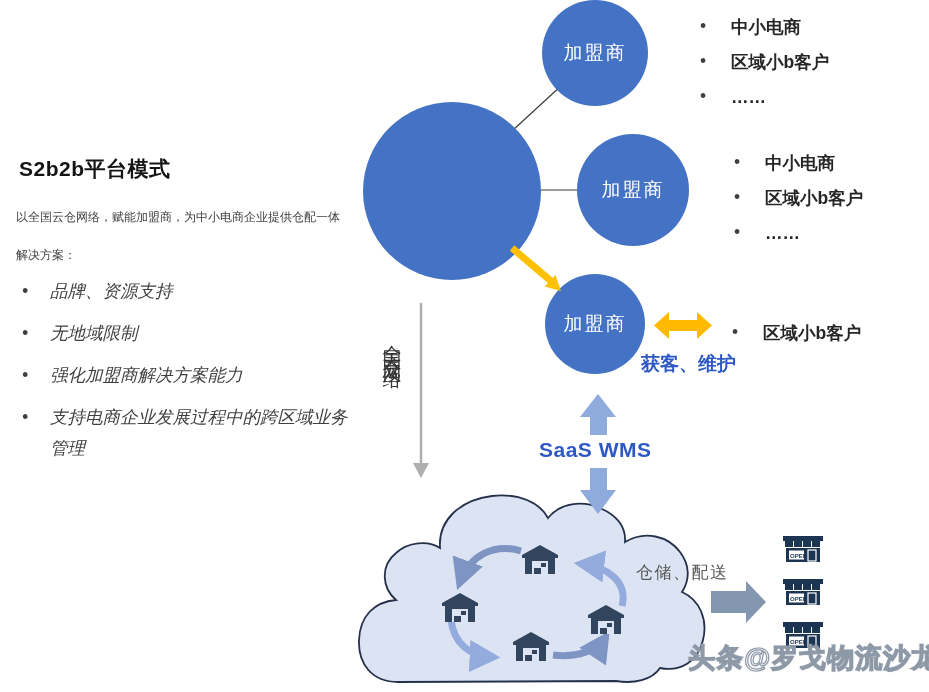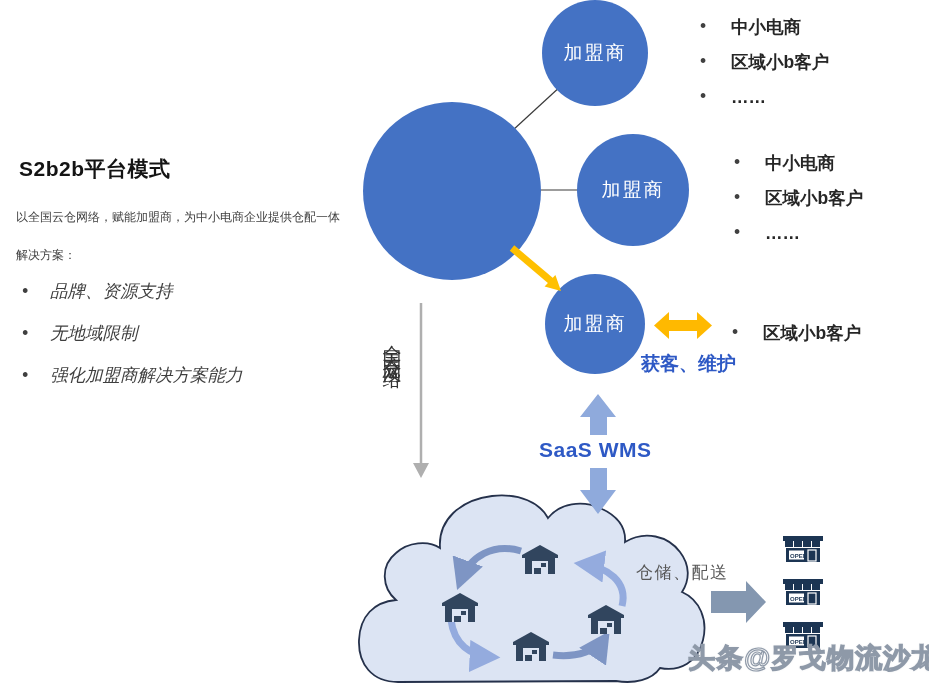--- a/index.html
+++ b/index.html
@@ -181,20 +181,21 @@
       </g>
     </g>
   </svg>
 
   <div class="abs title">S2b2b平台模式</div>
   <div class="abs desc">以全国云仓网络，赋能加盟商，为中小电商企业提供仓配一体解决方案：</div>
   <ul class="abs left-bullets">
     <li>品牌、资源支持</li>
     <li>无地域限制</li>
     <li>强化加盟商解决方案能力</li>
+    <li>支持电商企业发展过程中的跨区域业务管理</li>
   </ul>
 
   <div class="abs circle-label c-top">加盟商</div>
   <div class="abs circle-label c-mid">加盟商</div>
   <div class="abs circle-label c-third">加盟商</div>
 
   <ul class="abs rlist top-list">
     <li>中小电商</li>
     <li>区域小b客户</li>
     <li>……</li>

